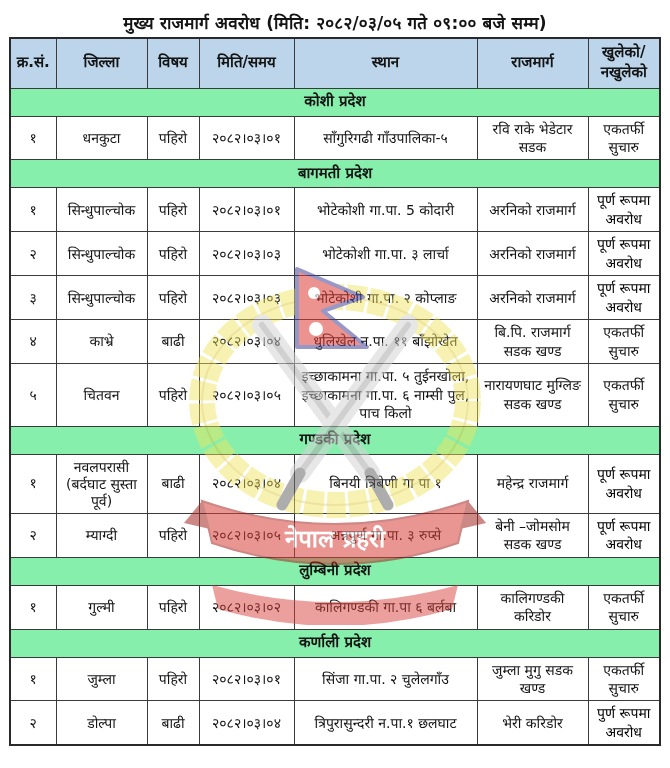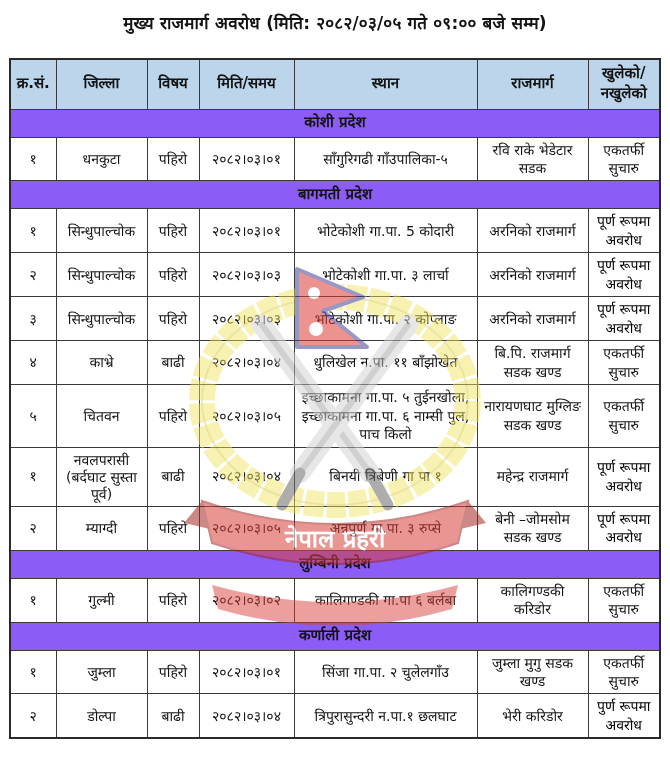--- a/index.html
+++ b/index.html
@@ -10,21 +10,21 @@
     font-family: "DejaVu Sans", "Liberation Sans", sans-serif;
     color: #141414;
     overflow: hidden;
     position: relative;
   }
   .page-title {
     text-align: center;
     font-weight: bold;
     font-size: 17px;
     margin: 0;
-    padding: 11px 0 24px 0;
+    padding: 11px 0 3px 0;
     letter-spacing: 0.2px;
   }
   table.report {
     border-collapse: collapse;
     table-layout: fixed;
     width: 650px;
     margin: 0 auto;
     border: 2px solid #2a2a2a;
   }
   table.report th, table.report td {
@@ -37,21 +37,21 @@
     overflow-wrap: break-word;
   }
   table.report thead th {
     background: #BCD5EA;
     font-weight: bold;
     font-size: 15px;
     height: 50px;
   }
   th.wrap-header { white-space: pre-line; font-size: 14px; }
   tr.section-row td {
-    background: #8b5cf6;
+    background: #86efac;
     font-weight: bold;
     font-size: 15px;
     height: 28px;
     padding: 2px 12px;
   }
   td.loc-cell { text-align: left; padding-left: 6px; }
   td.blocked { color: #000000; font-weight: normal; }
   .district-note { font-size: 14px; line-height: 1.2; }
   .watermark {
     position: absolute;
@@ -143,20 +143,23 @@
         </tr>
         <tr>
           <td>५</td>
           <td>चितवन</td>
           <td>पहिरो</td>
           <td>२०८२।०३।०५</td>
           <td class="loc-cell">इच्छाकामना गा.पा. ५ तुईनखोला, इच्छाकामना गा.पा.  ६ नाम्सी पुल, पाच किलो</td>
           <td>नारायणघाट मुग्लिङ सडक खण्ड</td>
           <td>एकतर्फी सुचारु</td>
         </tr>
+        <tr class="section-row">
+          <td colspan="7">गण्डकी प्रदेश</td>
+        </tr>
         <tr>
           <td>१</td>
           <td>
             <div>नवलपरासी</div>
             <div class="district-note">(बर्दघाट सुस्ता पूर्व)</div>
           </td>
           <td>बाढी</td>
           <td>२०८२।०३।०४</td>
           <td class="loc-cell">बिनयी त्रिबेणी गा पा १</td>
           <td>महेन्द्र राजमार्ग</td>

